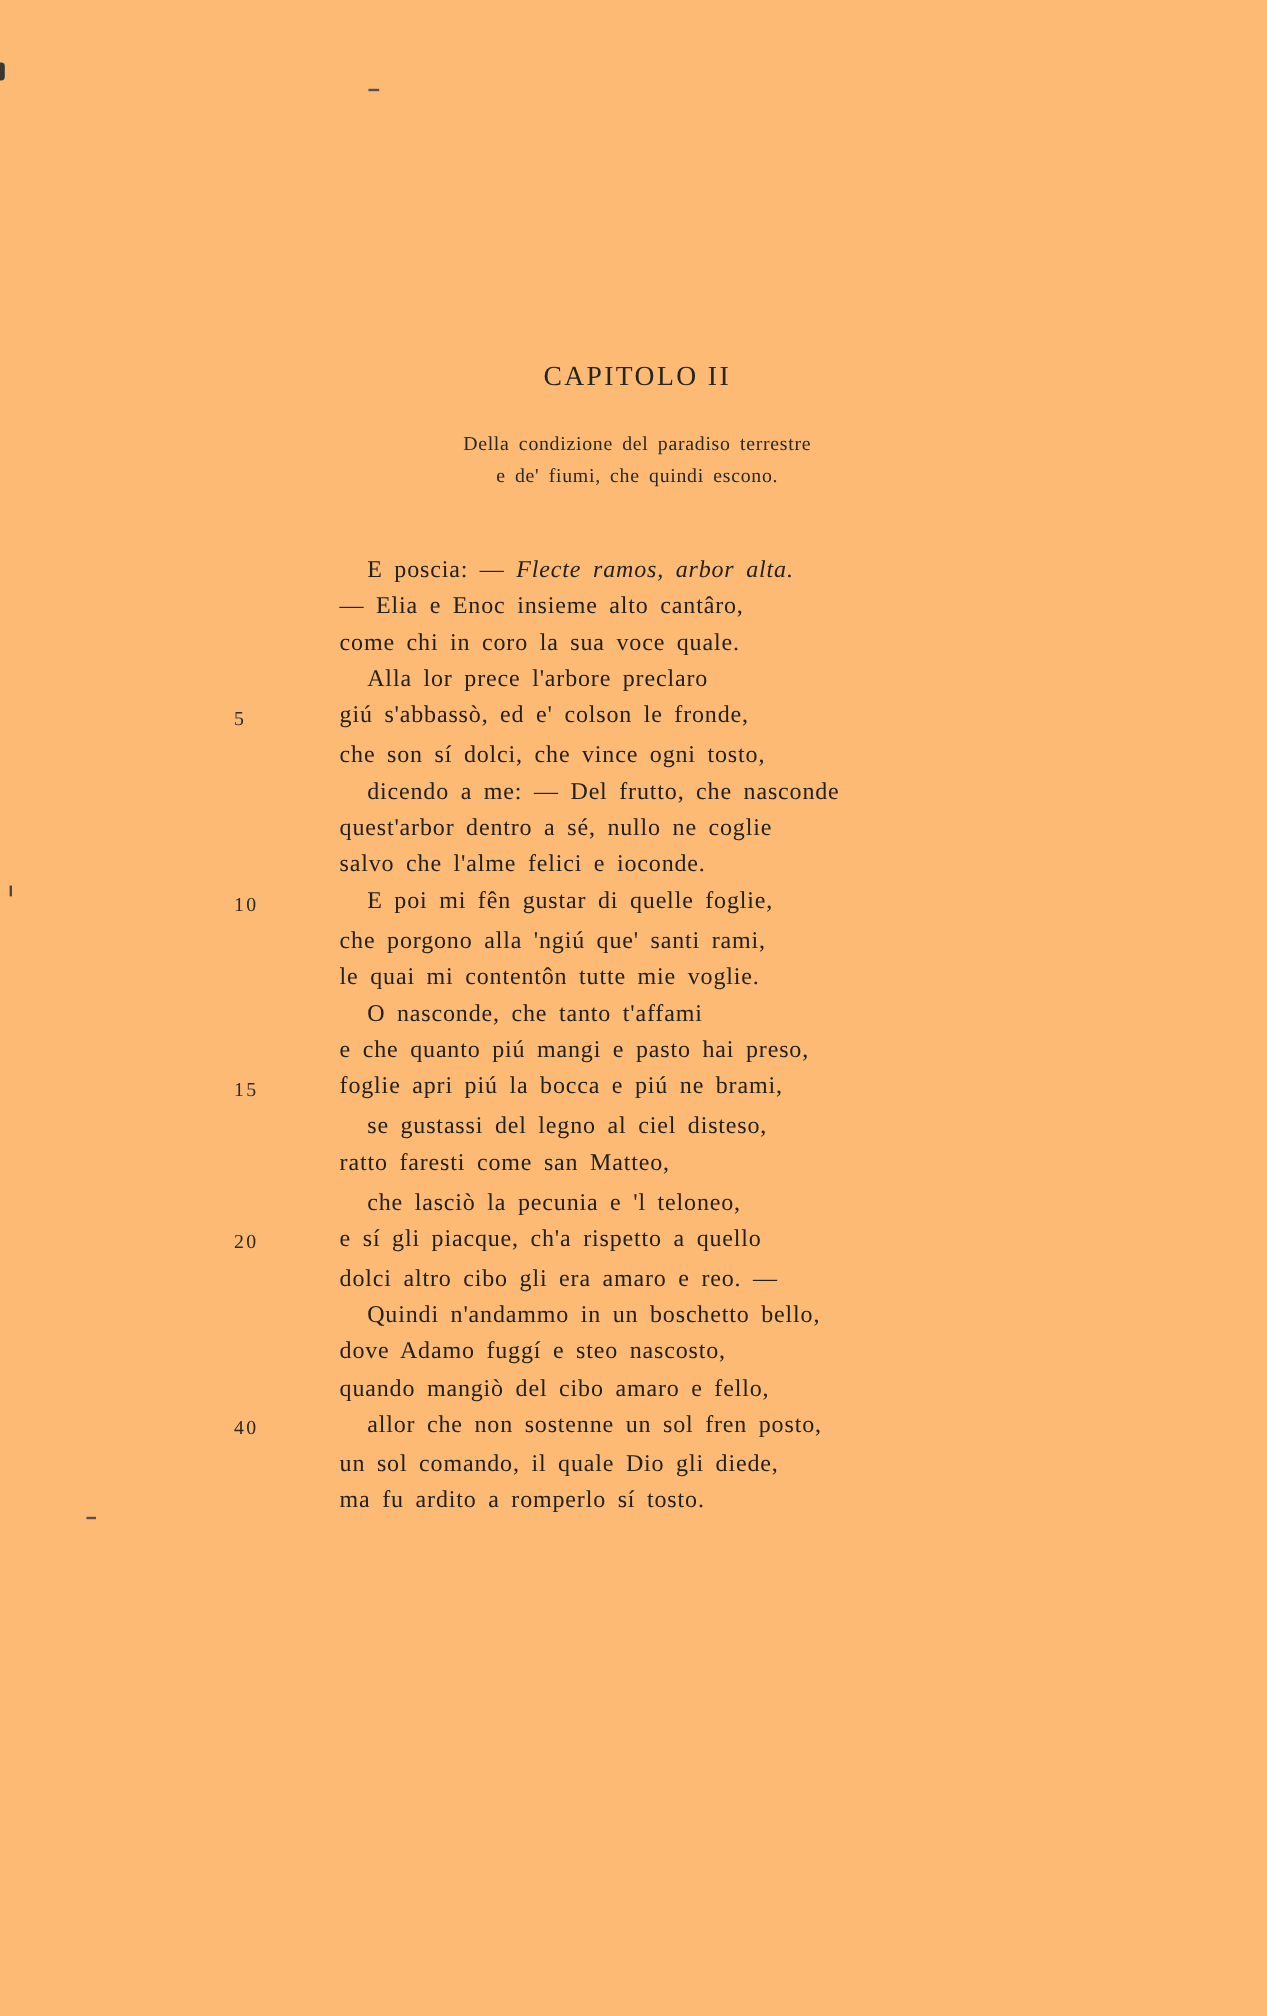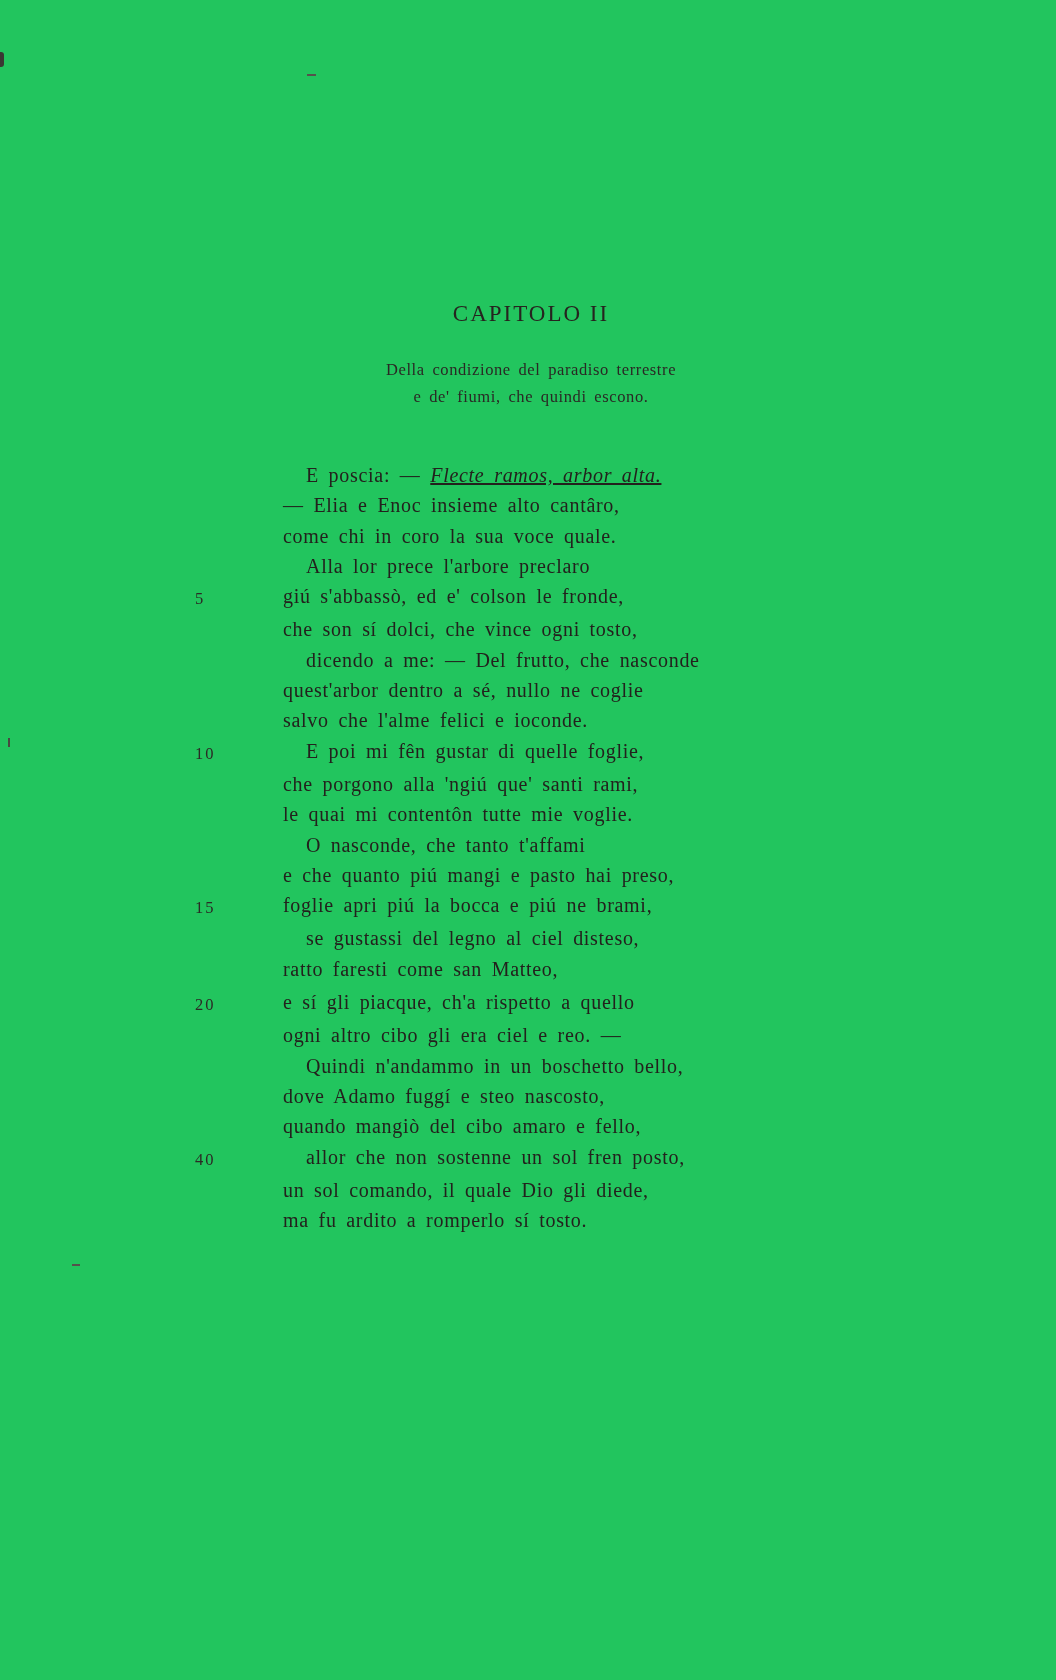--- a/index.html
+++ b/index.html
@@ -8,21 +8,21 @@
     height: 1680px;
     background: #fbfbf8;
     font-family: "Liberation Serif", serif;
     color: #23211e;
     position: relative;
     overflow: hidden;
   }
   .page {
     position: absolute;
     inset: 0;
-    background: #22c55e;
+    background: #fdba74;
   }
   .chapter-title {
     position: absolute;
     top: 301px;
     left: 0;
     width: 1062px;
     margin: 0;
     text-align: center;
     font-size: 23px;
     font-weight: normal;
@@ -54,21 +54,21 @@
   .poem-line { display: flex; white-space: pre; }
   .line-num {
     flex: 0 0 88px;
     width: 88px;
     font-size: 16.5px;
     letter-spacing: 2px;
     padding-top: 3px;
     color: #2c2a25;
   }
   .indent .line-text { padding-left: 23px; }
-  .italic { font-style: italic; text-decoration: underline; }
+  .italic { font-style: italic; }
 
   
   .artifact { position: absolute; background: #3a3833; }
   .artifact-edge-top-left { left: 0; top: 52px; width: 4px; height: 15px; border-radius: 0 3px 3px 0; }
   .artifact-dash-top { left: 307px; top: 74px; width: 9px; height: 2px; background: #55524c; }
   .artifact-tick-left { left: 8px; top: 738px; width: 2px; height: 9px; background: #4a4841; }
   .artifact-dash-bottom { left: 72px; top: 1264px; width: 8px; height: 2px; background: #55524c; }
 </style>
 </head>
 <body>
@@ -99,22 +99,23 @@
       <div class="poem-line"><span class="line-num"></span><span class="line-text"><span>salvo che l'alme felici e ioconde.</span></span></div>
       <div class="poem-line indent"><span class="line-num">10</span><span class="line-text"><span>E poi mi fên gustar di quelle foglie,</span></span></div>
       <div class="poem-line"><span class="line-num"></span><span class="line-text"><span>che porgono alla 'ngiú que' santi rami,</span></span></div>
       <div class="poem-line"><span class="line-num"></span><span class="line-text"><span>le quai mi contentôn tutte mie voglie.</span></span></div>
       <div class="poem-line indent"><span class="line-num"></span><span class="line-text"><span>O nasconde, che tanto t'affami</span></span></div>
       <div class="poem-line"><span class="line-num"></span><span class="line-text"><span>e che quanto piú mangi e pasto hai preso,</span></span></div>
       <div class="poem-line"><span class="line-num">15</span><span class="line-text"><span>foglie apri piú la bocca e piú ne brami,</span></span></div>
       <div class="poem-line indent"><span class="line-num"></span><span class="line-text"><span>se gustassi del legno al ciel disteso,</span></span></div>
       <div class="poem-line"><span class="line-num"></span><span class="line-text"><span>ratto faresti come san Matteo,</span></span></div>
       <div class="poem-line"><span class="line-num"></span></div>
+      <div class="poem-line indent"><span class="line-num"></span><span class="line-text"><span>che lasciò la pecunia e 'l teloneo,</span></span></div>
       <div class="poem-line"><span class="line-num">20</span><span class="line-text"><span>e sí gli piacque, ch'a rispetto a quello</span></span></div>
-      <div class="poem-line"><span class="line-num"></span><span class="line-text"><span>ogni altro cibo gli era ciel e reo. —</span></span></div>
+      <div class="poem-line"><span class="line-num"></span><span class="line-text"><span>dolci altro cibo gli era amaro e reo. —</span></span></div>
       <div class="poem-line indent"><span class="line-num"></span><span class="line-text"><span>Quindi n'andammo in un boschetto bello,</span></span></div>
       <div class="poem-line"><span class="line-num"></span><span class="line-text"><span>dove Adamo fuggí e steo nascosto,</span></span></div>
       <div class="poem-line"><span class="line-num"></span><span class="line-text"><span>quando mangiò del cibo amaro e fello,</span></span></div>
       <div class="poem-line indent"><span class="line-num">40</span><span class="line-text"><span>allor che non sostenne un sol fren posto,</span></span></div>
       <div class="poem-line"><span class="line-num"></span><span class="line-text"><span>un sol comando, il quale Dio gli diede,</span></span></div>
       <div class="poem-line"><span class="line-num"></span><span class="line-text"><span>ma fu ardito a romperlo sí tosto.</span></span></div>
     </div>
 
 </div>
 

